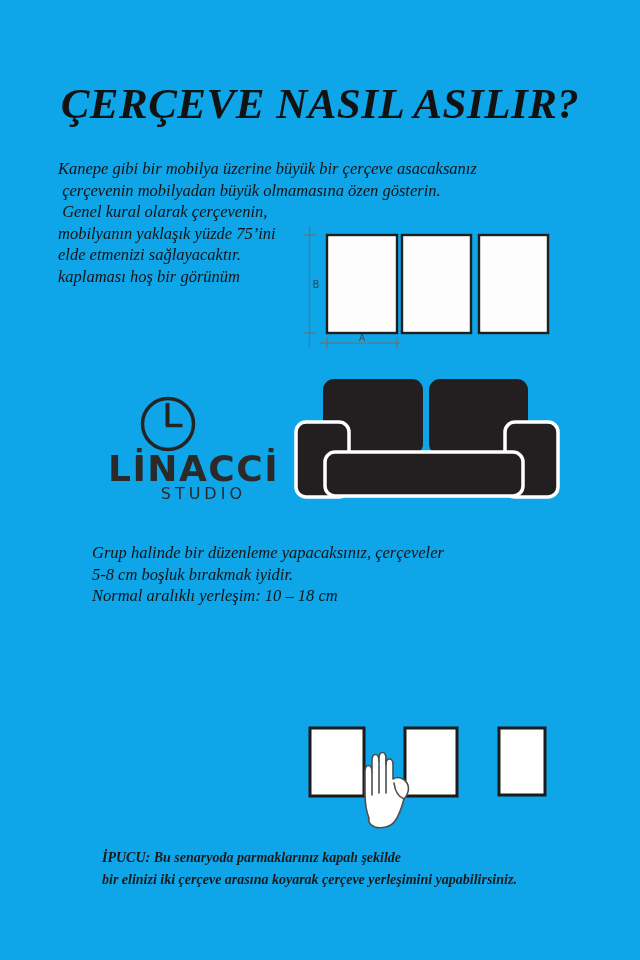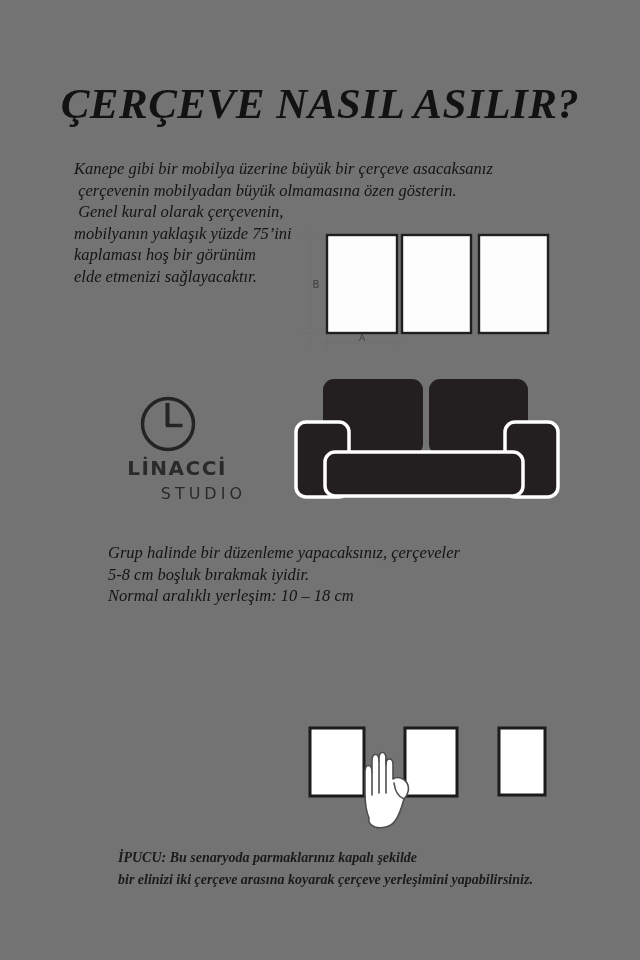--- a/index.html
+++ b/index.html
@@ -1,66 +1,66 @@
 <!DOCTYPE html>
 <html><head>
 <meta charset="utf-8">
 <style>
   * { margin:0; padding:0; box-sizing:border-box; }
   html,body { background:#e8e8e8; }
   .page {
     position:relative;
     width:640px; height:960px;
     margin:0 auto;
-    background:#737373;
+    background:#0ea5e9;
     overflow:hidden;
     font-family:"Liberation Serif", serif;
     color:#141414;
   }
   .title {
     position:absolute; top:82px; left:0; right:0;
     text-align:center;
     font-style:italic; font-weight:600;
     font-size:43px; line-height:44px;
     letter-spacing:0.5px;
     color:#121212;
   }
   .para { position:absolute; font-style:italic; font-size:16.5px; line-height:21.5px; }
-  .para .ln { display:block; white-space:pre-wrap;margin-left:16px; }
+  .para .ln { display:block; white-space:pre-wrap; }
   .intro { left:58px; top:158px; }
   .spacing { left:92px; top:542px;font-family:Liberation Serif, serif; }
   .tip { left:102px; top:847px; font-size:14px; font-weight:700; line-height:21.5px; color:#1a1a1a;font-style:italic; }
   .abs-svg { position:absolute; display:block; }
   #dim-diagram { left:300px; top:222px; }
   #clock { left:139px; top:395px; }
   .logo-text {
     position:absolute; left:108px; top:452px; width:138px;
     text-align:center;
     font-family:"DejaVu Sans", sans-serif;
     color:#2b2a29;
   }
-  .logo-name { font-size:20px; font-weight:700; letter-spacing:1.5px; line-height:33px; white-space:nowrap; }
+  .logo-name { font-size:36px; font-weight:700; letter-spacing:1.5px; line-height:33px; white-space:nowrap; }
   .logo-sub  { font-size:16px; font-weight:400; letter-spacing:4px; line-height:18px;text-align:right; }
   #sofa { left:290px; top:372px; }
   #bottom-diagram { left:295px; top:715px; }
 </style>
 </head>
 <body>
 
 <div class="page">
 
   <h1 class="title">ÇERÇEVE NASIL ASILIR?</h1>
 
   <div class="para intro">
     <span class="ln">Kanepe gibi bir mobilya üzerine büyük bir çerçeve asacaksanız</span>
     <span class="ln"> çerçevenin mobilyadan büyük olmamasına özen gösterin.</span>
     <span class="ln"> Genel kural olarak çerçevenin,</span>
     <span class="ln">mobilyanın yaklaşık yüzde 75’ini</span>
+    <span class="ln">elde etmenizi sağlayacaktır.</span>
     <span class="ln">kaplaması hoş bir görünüm</span>
-    <span class="ln">elde etmenizi sağlayacaktır.</span>
   </div>
 
   <svg id="dim-diagram" class="abs-svg" width="255" height="130" viewBox="0 0 255 130">
 
     <g stroke="#707070" stroke-width="1.2">
       <line x1="9.5" y1="4" x2="9.5" y2="126"></line>
       <line x1="3" y1="13" x2="16" y2="13"></line>
       <line x1="3" y1="111" x2="16" y2="111"></line>
     </g>
     <text x="12.5" y="66" font-family="DejaVu Sans, sans-serif" font-size="10" fill="#3f3f3f">B</text>

